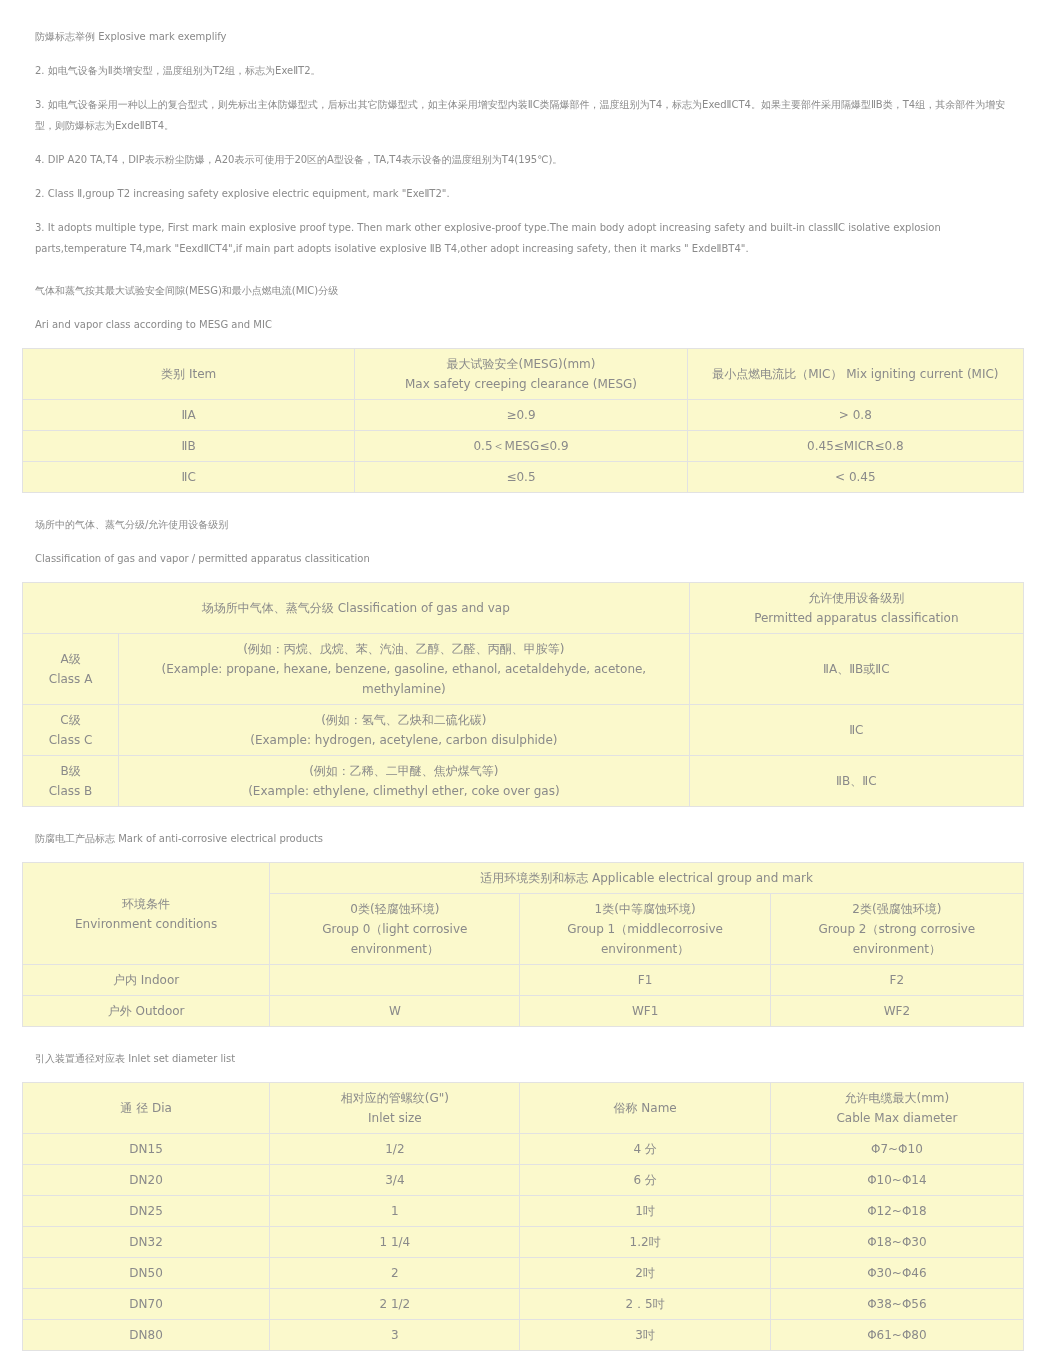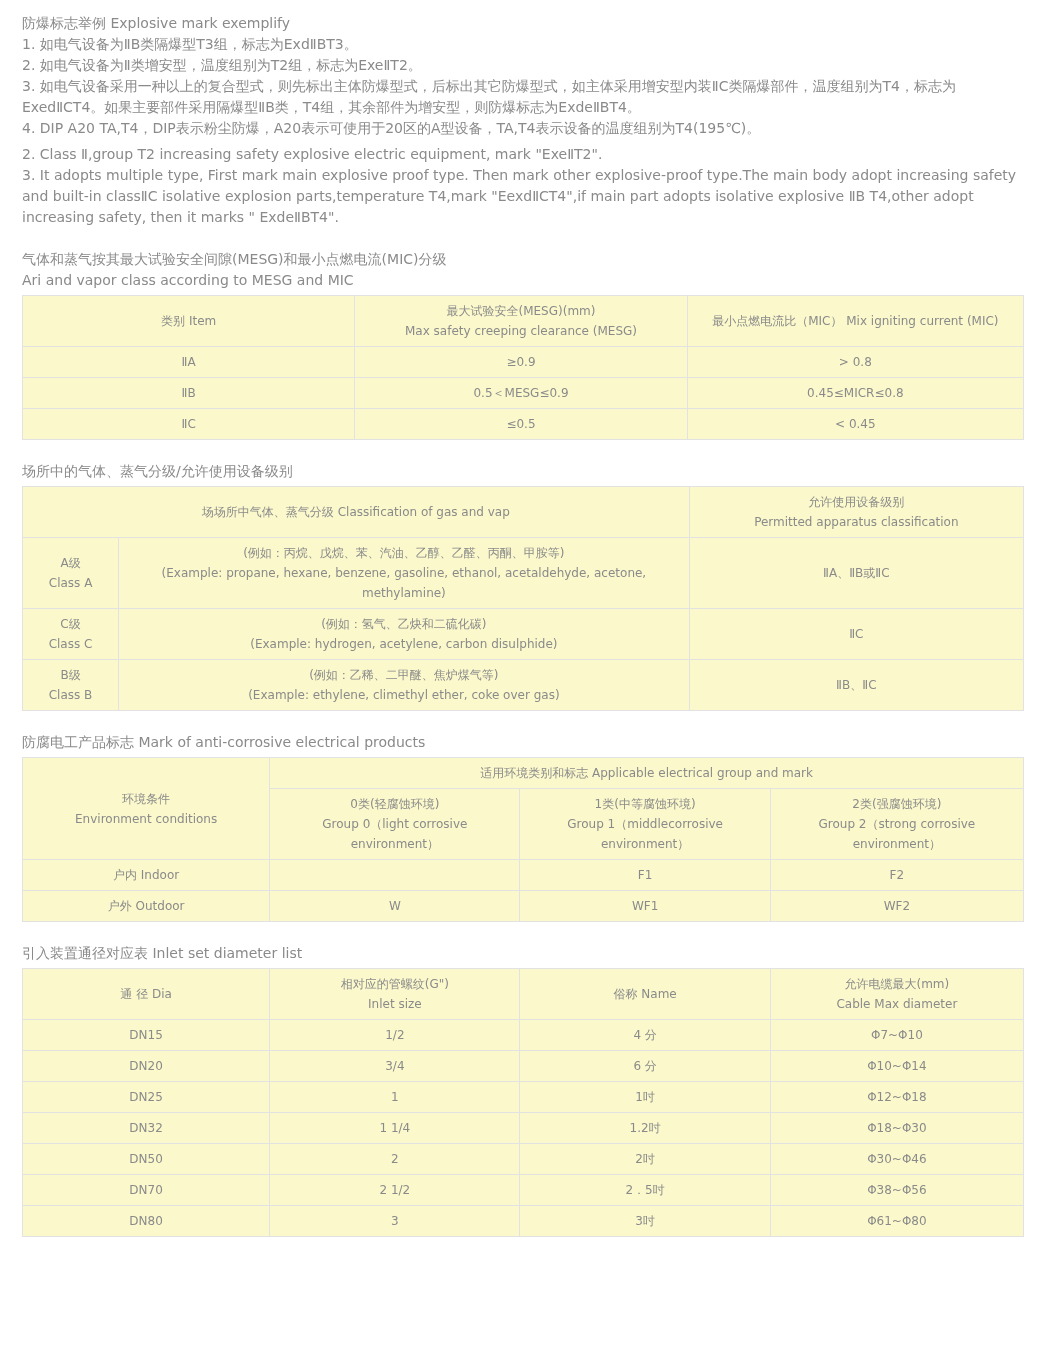--- a/index.html
+++ b/index.html
@@ -1,19 +1,19 @@
 <!DOCTYPE html>
 <html style="--text: #8a8a8a; --table-bg: #fbf9cc; --table-border: #e2e2e2;"><head>
 <meta charset="utf-8">
 <style>
   * { box-sizing: border-box; }
   html, body { margin: 0; padding: 0; background: #ffffff; }
   body { font-family: "DejaVu Sans", "Liberation Sans", sans-serif; }
   .page { width: 1046px; padding: 13px 22px 24px 22px; color: var(--text, #8a8a8a); }
-  .line { margin: 0; font-size: 14px; line-height: 21px; white-space: normal; }
+  .line { margin: 13px; font-size: 10px; line-height: 21px; white-space: normal; }
   .intro-en-block { margin-top: 5px; }
   .section { margin-top: 0; }
   .section-title-block { margin-top: 21px; }
   table.data-table { border-collapse: collapse; table-layout: fixed; width: 100%; margin-top: 4px; }
   .data-table th, .data-table td {
     background: var(--table-bg, #fbf9cc);
     border: 1px solid var(--table-border, #e2e2e2);
     padding: 5px 8px;
     text-align: center;
     vertical-align: middle;
@@ -24,21 +24,20 @@
     overflow: hidden;
   }
   .cell-line { min-height: 20px; }
 </style>
 </head>
 <body style="background: rgb(255, 255, 255);">
 
 <div class="page">
   <p class="line">防爆标志举例 Explosive mark exemplify</p>
   <div id="intro-cn">
-      <p class="line">1. 如电气设备为ⅡB类隔爆型T3组，标志为ExdⅡBT3。</p>
       <p class="line">2. 如电气设备为Ⅱ类增安型，温度组别为T2组，标志为ExeⅡT2。</p>
       <p class="line">3. 如电气设备采用一种以上的复合型式，则先标出主体防爆型式，后标出其它防爆型式，如主体采用增安型内装ⅡC类隔爆部件，温度组别为T4，标志为ExedⅡCT4。如果主要部件采用隔爆型ⅡB类，T4组，其余部件为增安型，则防爆标志为ExdeⅡBT4。</p>
       <p class="line">4. DIP A20 TA,T4，DIP表示粉尘防爆，A20表示可使用于20区的A型设备，TA,T4表示设备的温度组别为T4(195℃)。</p>
     </div>
   <div id="intro-en" class="intro-en-block">
       <p class="line">2. Class Ⅱ,group T2 increasing safety explosive electric equipment, mark "ExeⅡT2".</p>
       <p class="line">3. It adopts multiple type, First mark main explosive proof type. Then mark other explosive-proof type.The main body adopt increasing safety and built-in classⅡC isolative explosion parts,temperature T4,mark "EexdⅡCT4",if main part adopts isolative explosive ⅡB T4,other adopt increasing safety, then it marks " ExdeⅡBT4".</p>
     </div>
   <div id="sections">
       <div class="section">
@@ -99,20 +98,21 @@
               <td>
                 <div class="cell-line">&lt; 0.45</div>
               </td>
             </tr>
           </tbody>
         </table>
       </div>
       <div class="section">
         <div class="section-title-block">
           <p class="line">场所中的气体、蒸气分级/允许使用设备级别</p>
+          <p class="line">Classification of gas and vapor / permitted apparatus classitication</p>
         </div>
         <table class="data-table">
           <colgroup>
             <col style="width: 9.6%;">
             <col style="width: 57%;">
             <col style="width: 33.4%;">
           </colgroup>
           <thead>
             <tr>
               <th colspan="2">

